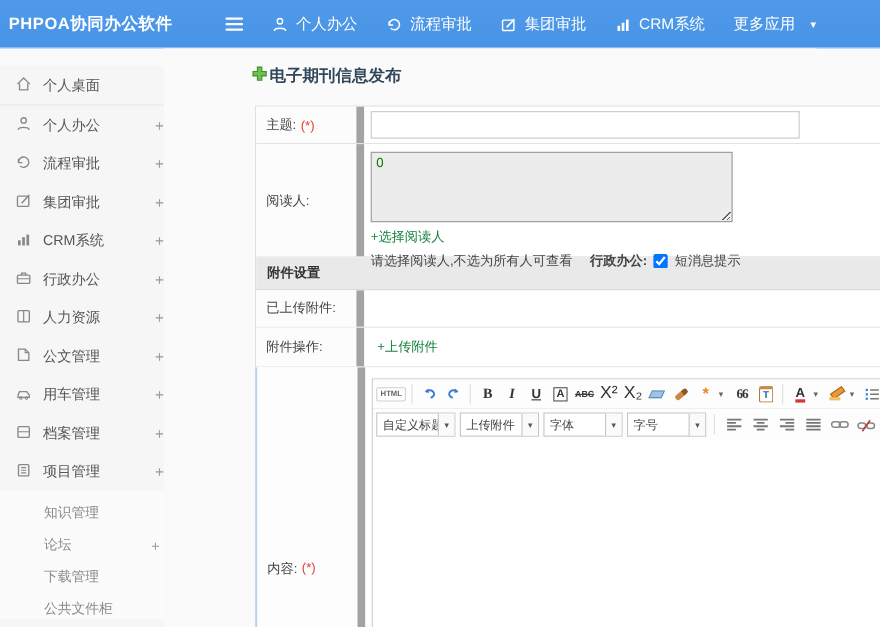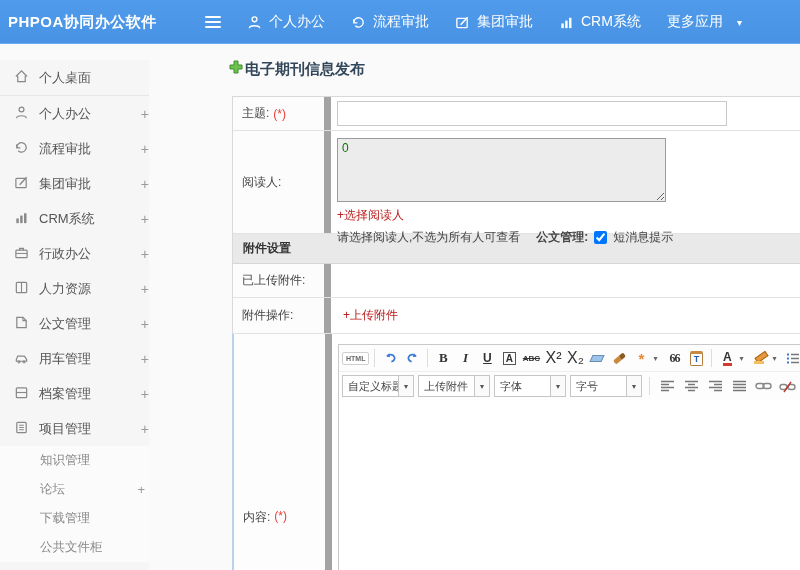--- a/index.html
+++ b/index.html
@@ -22,21 +22,21 @@
   
   .sidebar { position:absolute; left:0; top:60px; width:172px; height:526px;
     background:#f6f6f6; border-right:1px solid #d8d8d8; }
   .sitem { height:35px; display:flex; align-items:center; padding:0 10px 0 14px;
     font-size:13px; color:#555; cursor:pointer; position:relative; }
   .sitem.first { height:36px; border-bottom:1px solid #e7e7e7; }
   .sitem .slabel { margin-left:10px; }
   .sitem .expand { position:absolute; right:22px; color:#9a9a9a; font-size:14px; font-weight:400; }
   .sitem svg { flex:0 0 auto; }
   .subwrap { background:#fbfbfb; }
-  .subitem { height:29px; display:flex; align-items:center; padding-left:40px;
+  .subitem { height:29px; display:flex; align-items:flex-end; padding-left:40px;
     font-size:12.5px; color:#8a8a8a; cursor:pointer; position:relative; }
   .subitem .expand { position:absolute; right:26px; color:#9a9a9a; font-size:13px; }
 
   
   .content { position:absolute; left:149px; top:44px; width:593px; height:526px; background:#fafafa; }
   .titlebar { margin:14px 0 0 80px; display:flex; align-items:center; height:22px; }
   .titlebar .ttl { font-size:15px; font-weight:bold; color:#33475b; margin-left:2px; }
 
   
   .ftable { position:absolute; left:83px; top:52px; width:740px;
@@ -45,21 +45,21 @@
   .fcell-label { width:98px; flex:0 0 98px; border-right:7px solid #a3a3a3;
     padding-left:9px; display:flex; align-items:center; background:#fcfcfc; }
   .fcell-value { flex:1; padding:4px 6px; }
   .req { color:#e8403a; margin-left:4px; }
   .row-subject { height:34px; }
   .row-subject input { width:390px; height:25px; border:1px solid #c9c9c9; background:#fff; padding:0 4px; font-size:12px; }
   .row-readers { height:103px; }
   .row-readers .fcell-value { padding-top:7px; }
   .readers-area { width:329px; height:64px; background:#ececec; border:1px solid #9b9b9b;
     font-size:12px; color:#0b7500; padding:2px 4px; resize:both; font-family:"Liberation Sans",sans-serif; }
-  .link { color:#b91c1c; text-decoration:none; font-size:12px; cursor:pointer; }
+  .link { color:#15803d; text-decoration:none; font-size:12px; cursor:pointer; }
   .choose-line { margin-top:2px; }
   .note-line { margin-top:5px; color:#444; display:flex; align-items:center; gap:6px; }
   .note-line b { margin-left:10px; }
   .note-line input { width:13px; height:13px; }
   .sect-row { height:30px; background:#e9e9e9; border-bottom:1px solid #d6d6d6;
     display:flex; align-items:center; padding-left:10px; font-weight:bold; color:#333; }
   .row-uploaded { height:34px; }
   .row-attop { height:36px; }
   .row-attop .fcell-value { display:flex; align-items:center; padding-left:12px; }
   .row-content { height:320px; border-left:2px solid #b9d1ea; margin-left:-1px; }
@@ -330,21 +330,21 @@
       <div class="fcell-label">
         <span>阅读人:</span>
       </div>
       <div class="fcell-value">
         <textarea class="readers-area" style="">0</textarea>
         <div class="choose-line">
           <a class="link">+选择阅读人</a>
         </div>
         <div class="note-line">
           <span>请选择阅读人,不选为所有人可查看</span>
-          <b>公文管理:</b>
+          <b>行政办公:</b>
           <input type="checkbox" checked="" style="">
           <span>短消息提示</span>
         </div>
       </div>
     </div>
 
     <div class="sect-row">
       <span>附件设置</span>
     </div>
 

